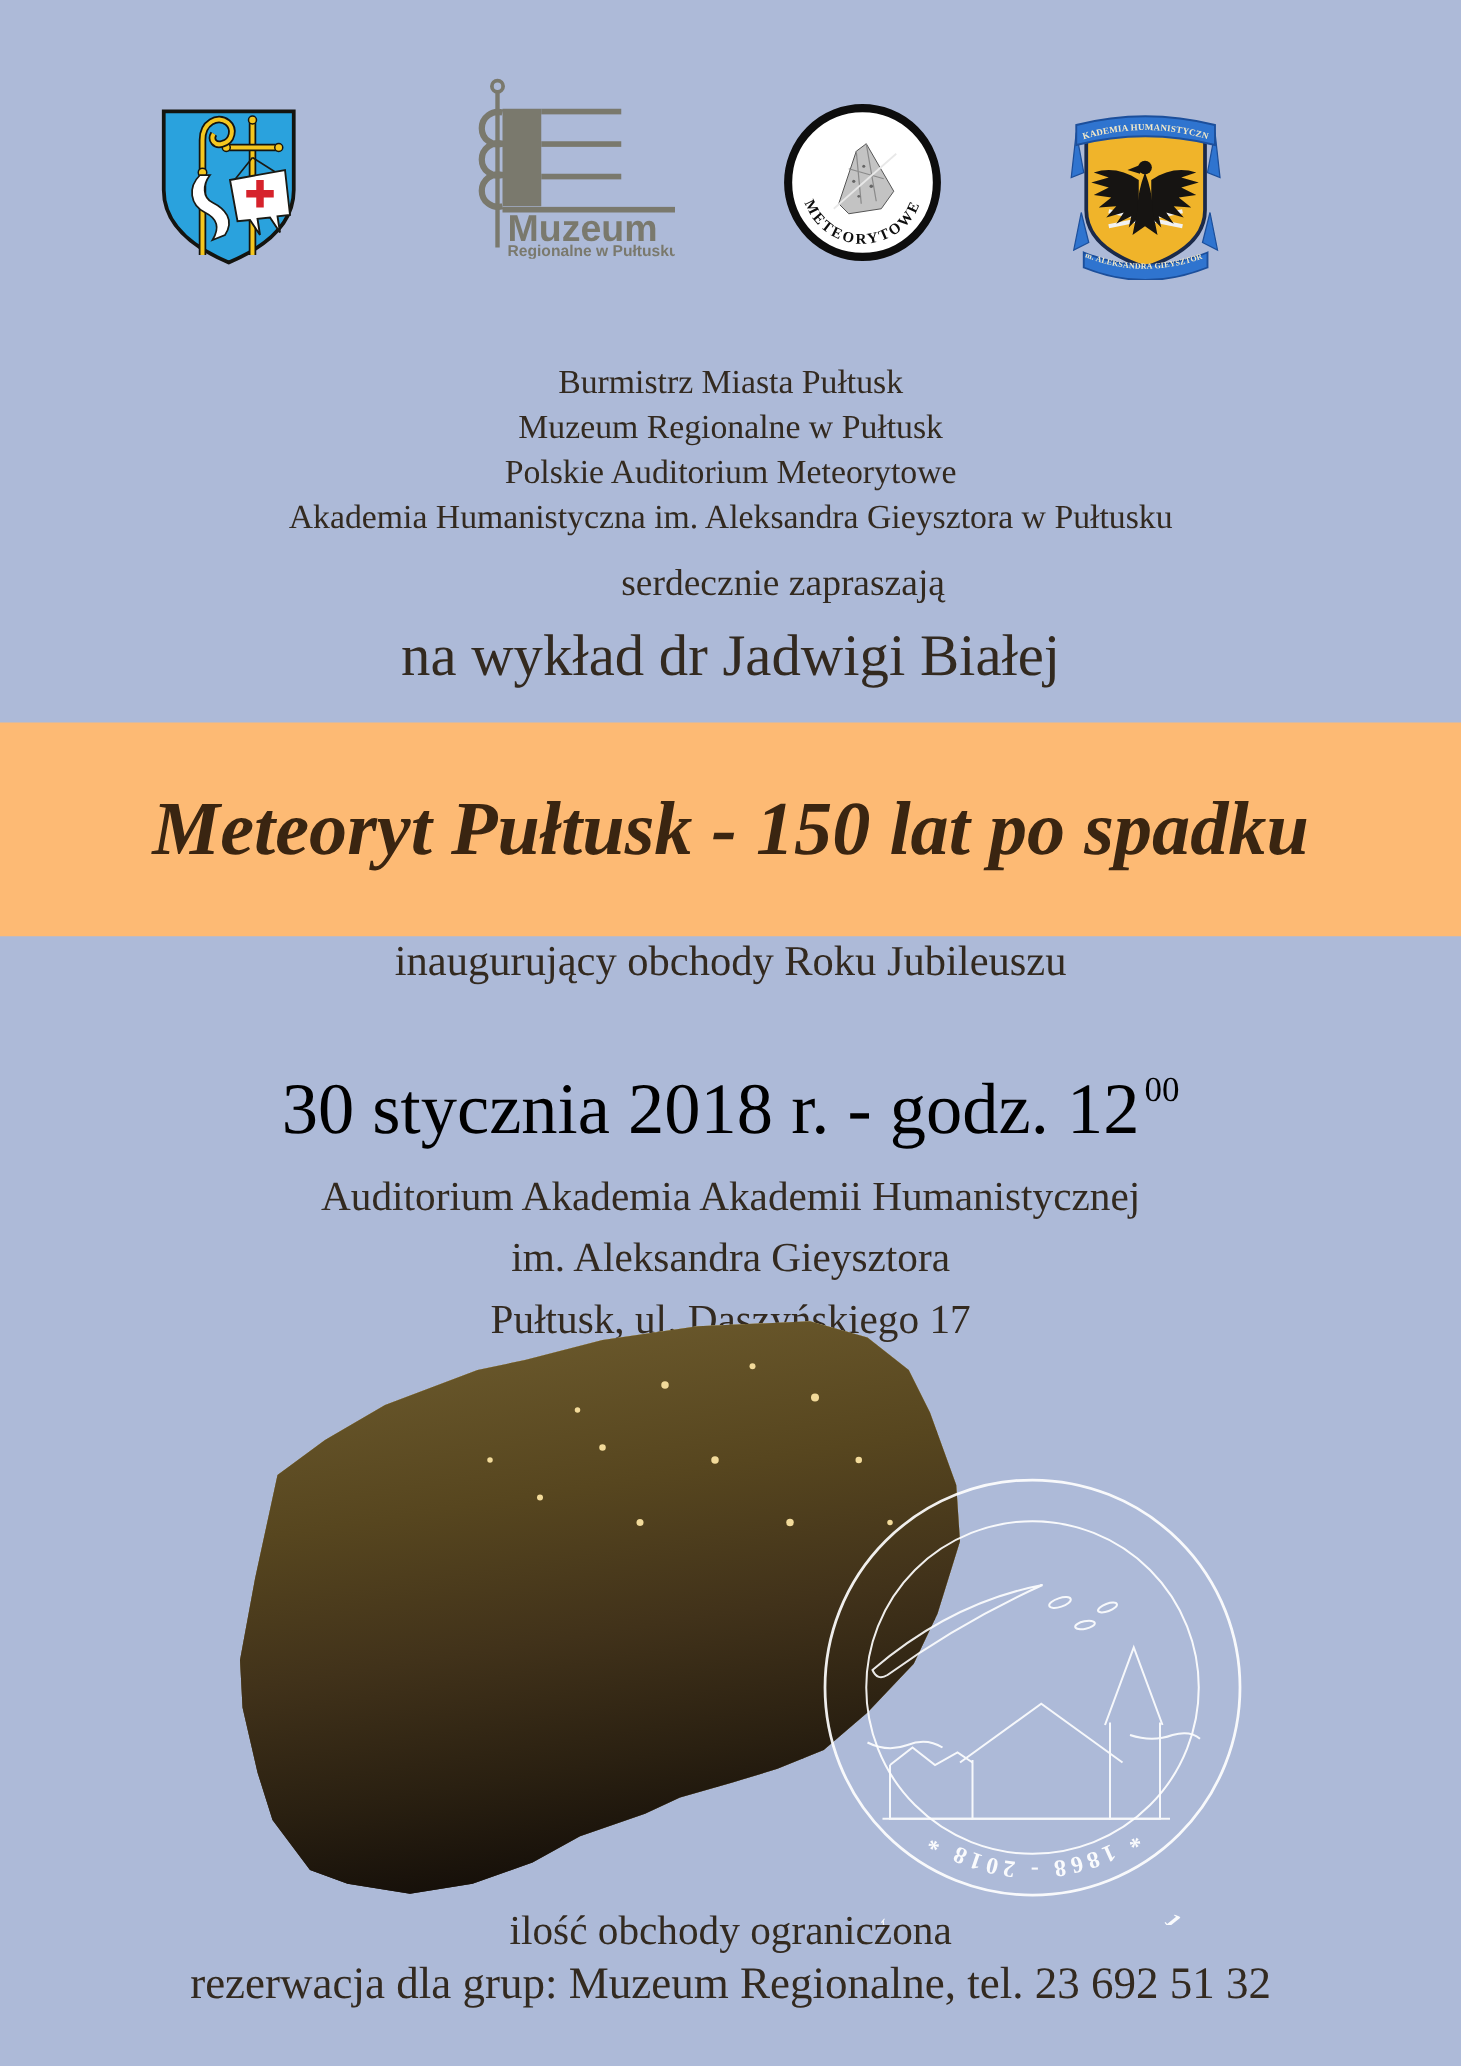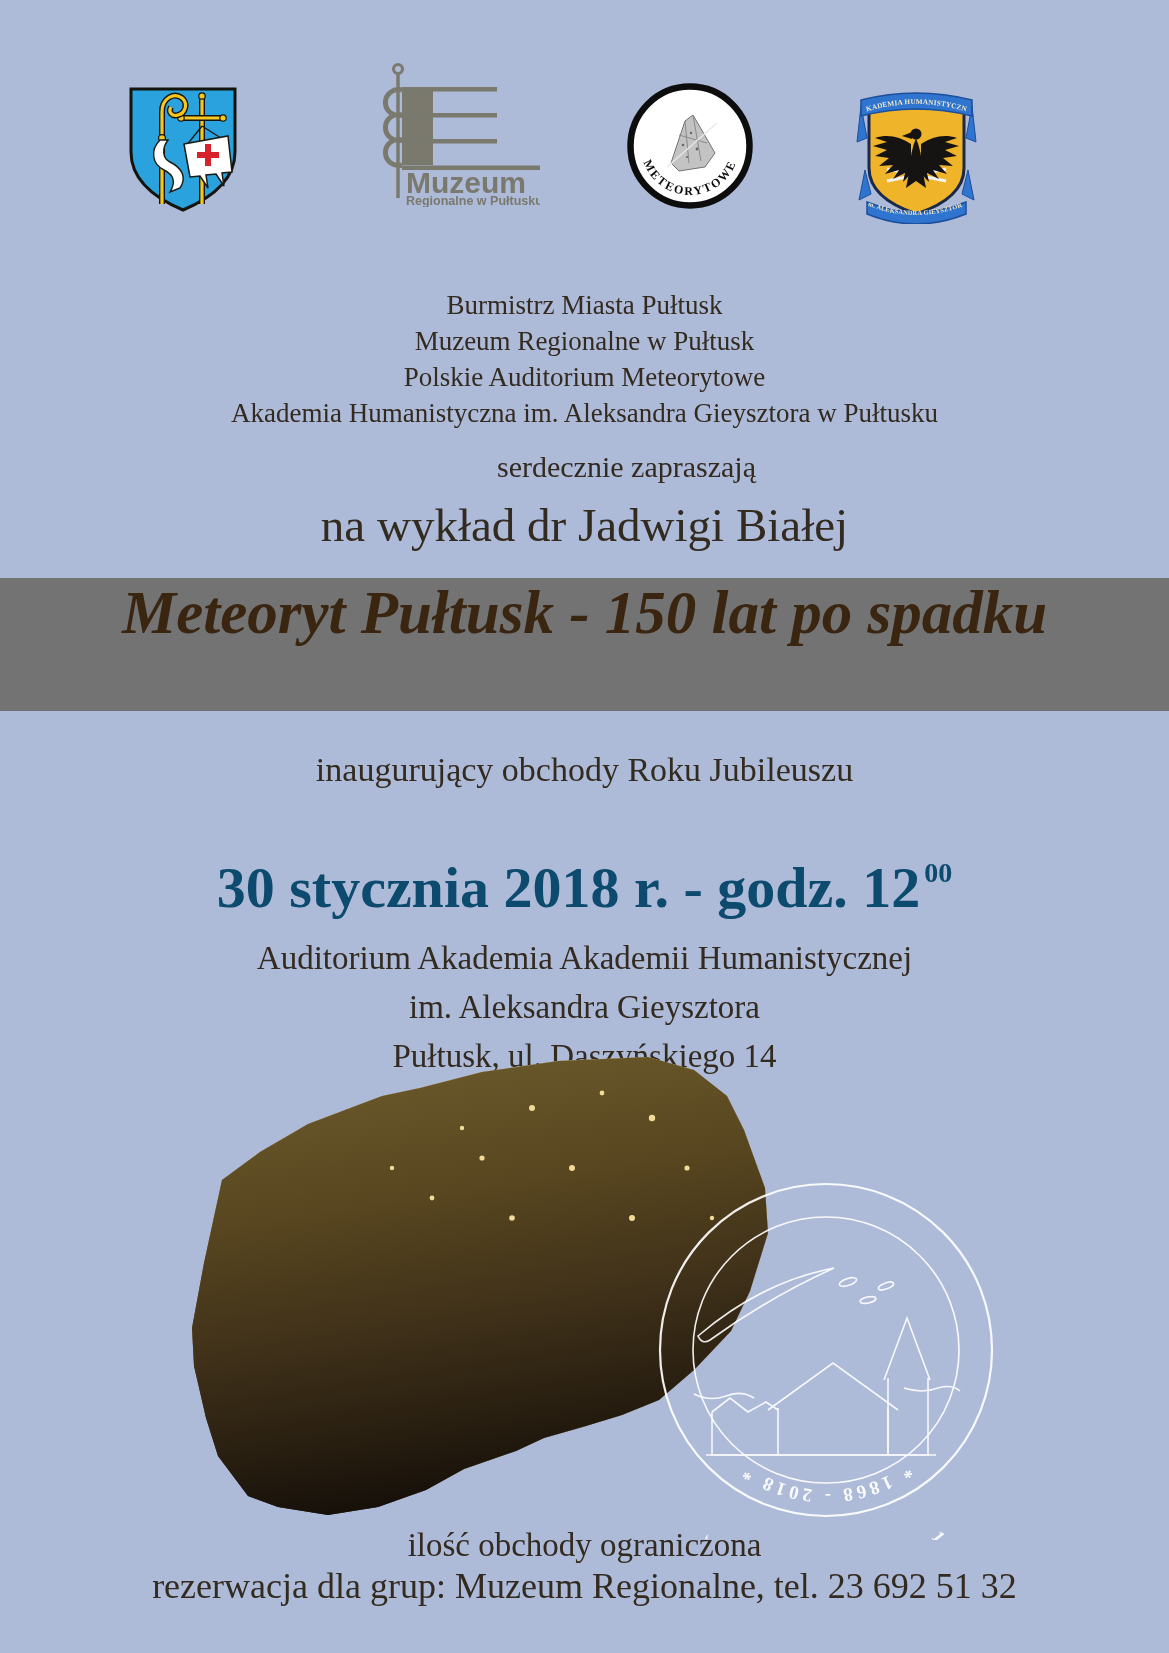--- a/index.html
+++ b/index.html
@@ -8,29 +8,29 @@
     background:#adbad8;
     font-family:"Liberation Serif","DejaVu Serif",serif;
     color:#332a20;margin:0 auto;
   }
   .abs{position:absolute;}
   .cline{position:absolute;left:0;width:100%;text-align:center;}
   .org-block{top:287px;font-size:27px;line-height:36px;color:#332a20;}
   .intro-line{top:450px;font-size:30px;margin-left:42px;}
   .lecture-line{top:500px;font-size:47px;line-height:50px;}
   .title-band{
-    position:absolute;left:0;top:578px;width:100%;height:133px;
-    background:#737373;display:flex;align-items:flex-start;justify-content:center;
+    position:absolute;left:0;top:578px;width:100%;height:171px;
+    background:#fdba74;display:flex;align-items:center;justify-content:center;
   }
   .main-title{
     font-size:61px;font-weight:bold;font-style:italic;color:#3a2511;
     letter-spacing:0px;
   }
   .subtitle-line{top:748px;font-size:34px;line-height:44px;}
-  .date-line{top:843px;font-size:58px;font-weight:bold;color:#0c4a6e;line-height:60px;}
+  .date-line{top:843px;font-size:58px;font-weight:normal;color:#000000;line-height:60px;}
   .date-line sup{font-size:28px;vertical-align:25px;margin-left:4px;}
   .venue-block{top:934px;font-size:33px;line-height:49px;}
   .footer-line1{top:1524px;font-size:33px;line-height:42px;}
   .footer-line2{top:1564px;font-size:36px;line-height:44px;}
   svg{display:block;}
   .logo{position:absolute;}
 </style>
 </head>
 <body>
 
@@ -153,21 +153,21 @@
 
   <div class="cline subtitle-line">inaugurujący obchody Roku Jubileuszu</div>
 
   <div class="cline date-line">
     <span>30 stycznia 2018 r. - godz. 12</span><sup>00</sup>
   </div>
 
   <div class="cline venue-block">
     <div>Auditorium Akademia Akademii Humanistycznej</div>
     <div>im. Aleksandra Gieysztora</div>
-    <div>Pułtusk, ul. Daszyńskiego 14</div>
+    <div>Pułtusk, ul. Daszyńskiego 17</div>
   </div>
 
   <svg class="abs" style="left:182px;top:1048px;" width="600" height="480" viewBox="0 0 600 480">
     <defs>
       <linearGradient id="rockGrad" x1="0.1" y1="0" x2="0.3" y2="1">
         <stop offset="0" stop-color="#6f5d2f"></stop>
         <stop offset="0.35" stop-color="#57461f"></stop>
         <stop offset="0.6" stop-color="#41321a"></stop>
         <stop offset="0.82" stop-color="#2a2011"></stop>
         <stop offset="1" stop-color="#150f09"></stop>

